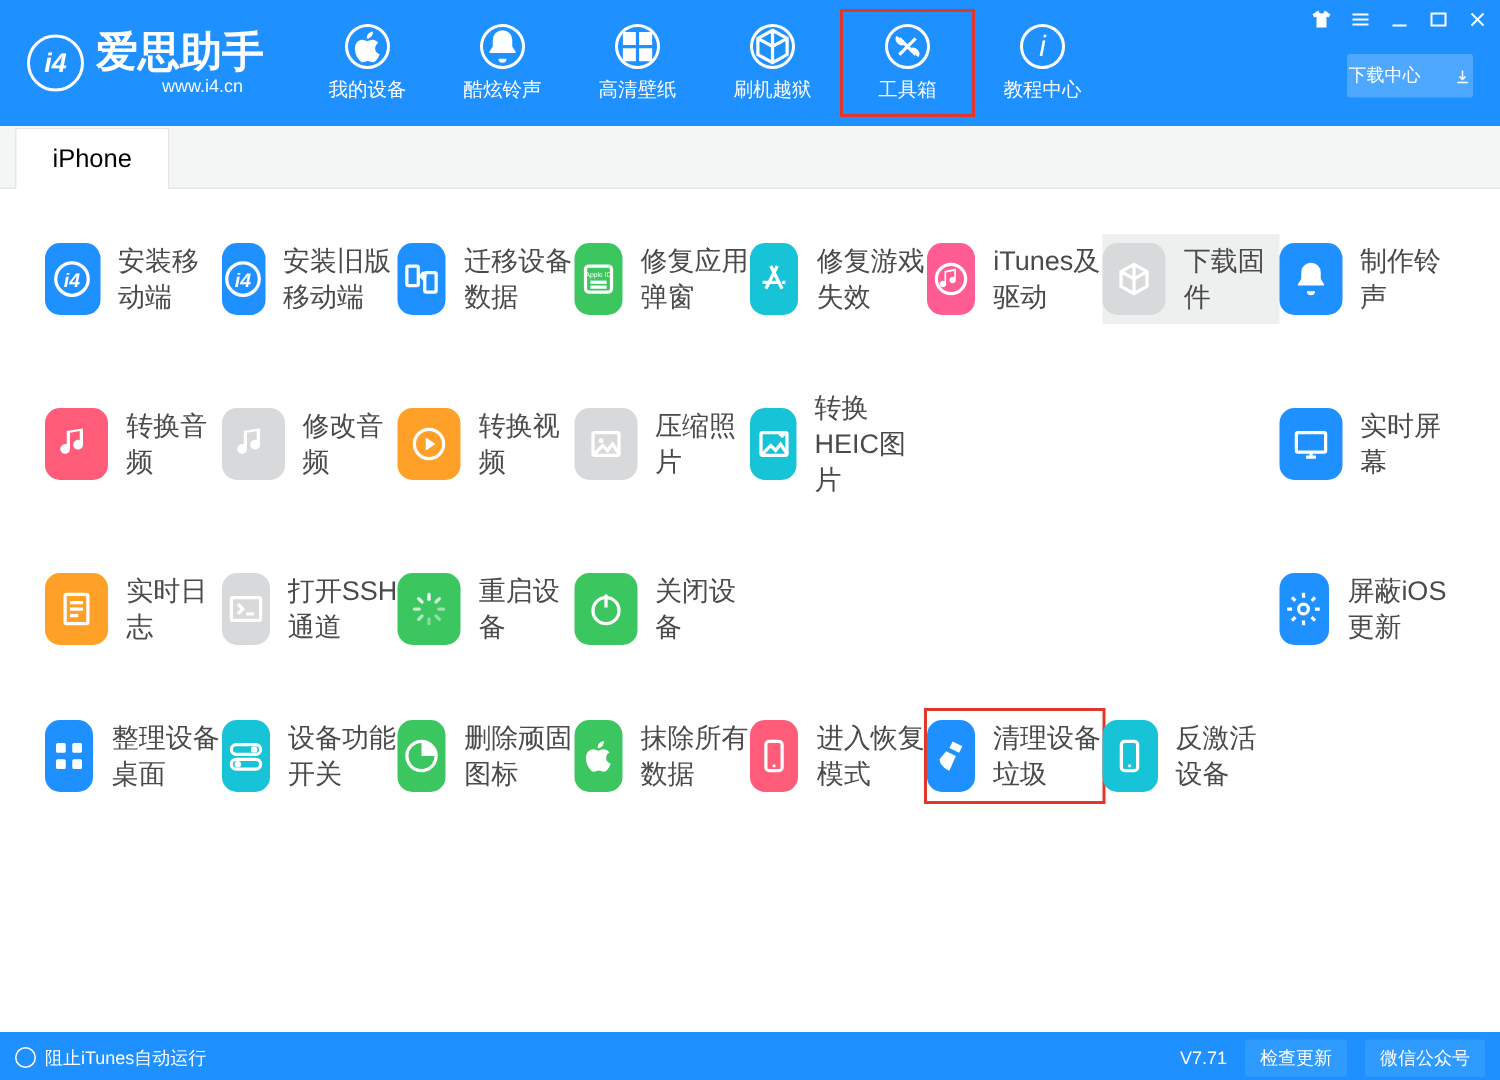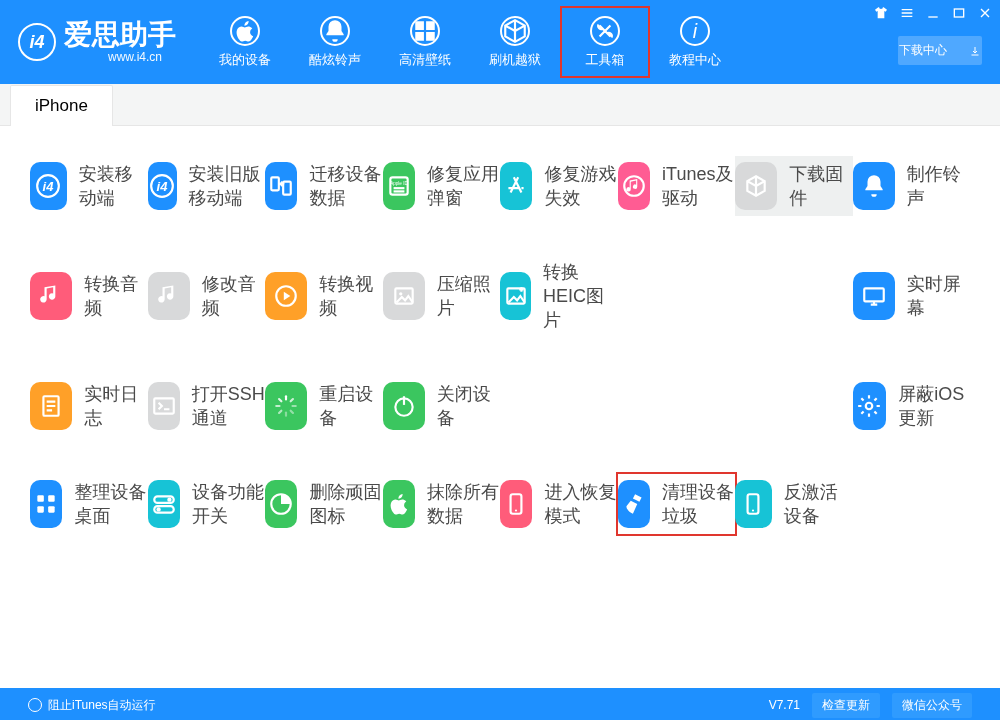--- a/index.html
+++ b/index.html
@@ -35,21 +35,21 @@
 
   .c-blue   { background:#1E90FF; }
   .c-green  { background:#3BC65F; }
   .c-cyan   { background:#17C3D6; }
   .c-gray   { background:#D8D9DA; }
   .c-orange { background:#FFA028; }
   .c-pink   { background:#FF5C93; }
   .c-pink2  { background:#FF5C7A; }
 
   
-  .status { position:absolute; left:0; right:0; bottom:0; height:32px; background:#1E90FF; color:#fff; display:flex; align-items:center; font-size:12px; padding:0 28px; border-top:2px solid #1E90FF; }
+  .status { position:absolute; left:0; right:0; bottom:0; height:32px; background:#1E90FF; color:#fff; display:flex; align-items:center; font-size:12px; padding:0 10px; border-top:2px solid #1E90FF; }
   .status-left { display:flex; align-items:center; gap:6px; cursor:pointer; }
   .status-right { margin-left:auto; display:flex; align-items:center; gap:12px; }
   .pill { background:#2F9BFF; padding:4px 10px; border-radius:2px; cursor:pointer; }
   .circ { width:14px; height:14px; border:1.6px solid #fff; border-radius:50%; }
 </style>
 </head>
 <body>
 
 <svg width="0" height="0" style="position:absolute">
   <symbol id="ic-apple" viewBox="0 0 24 24">

